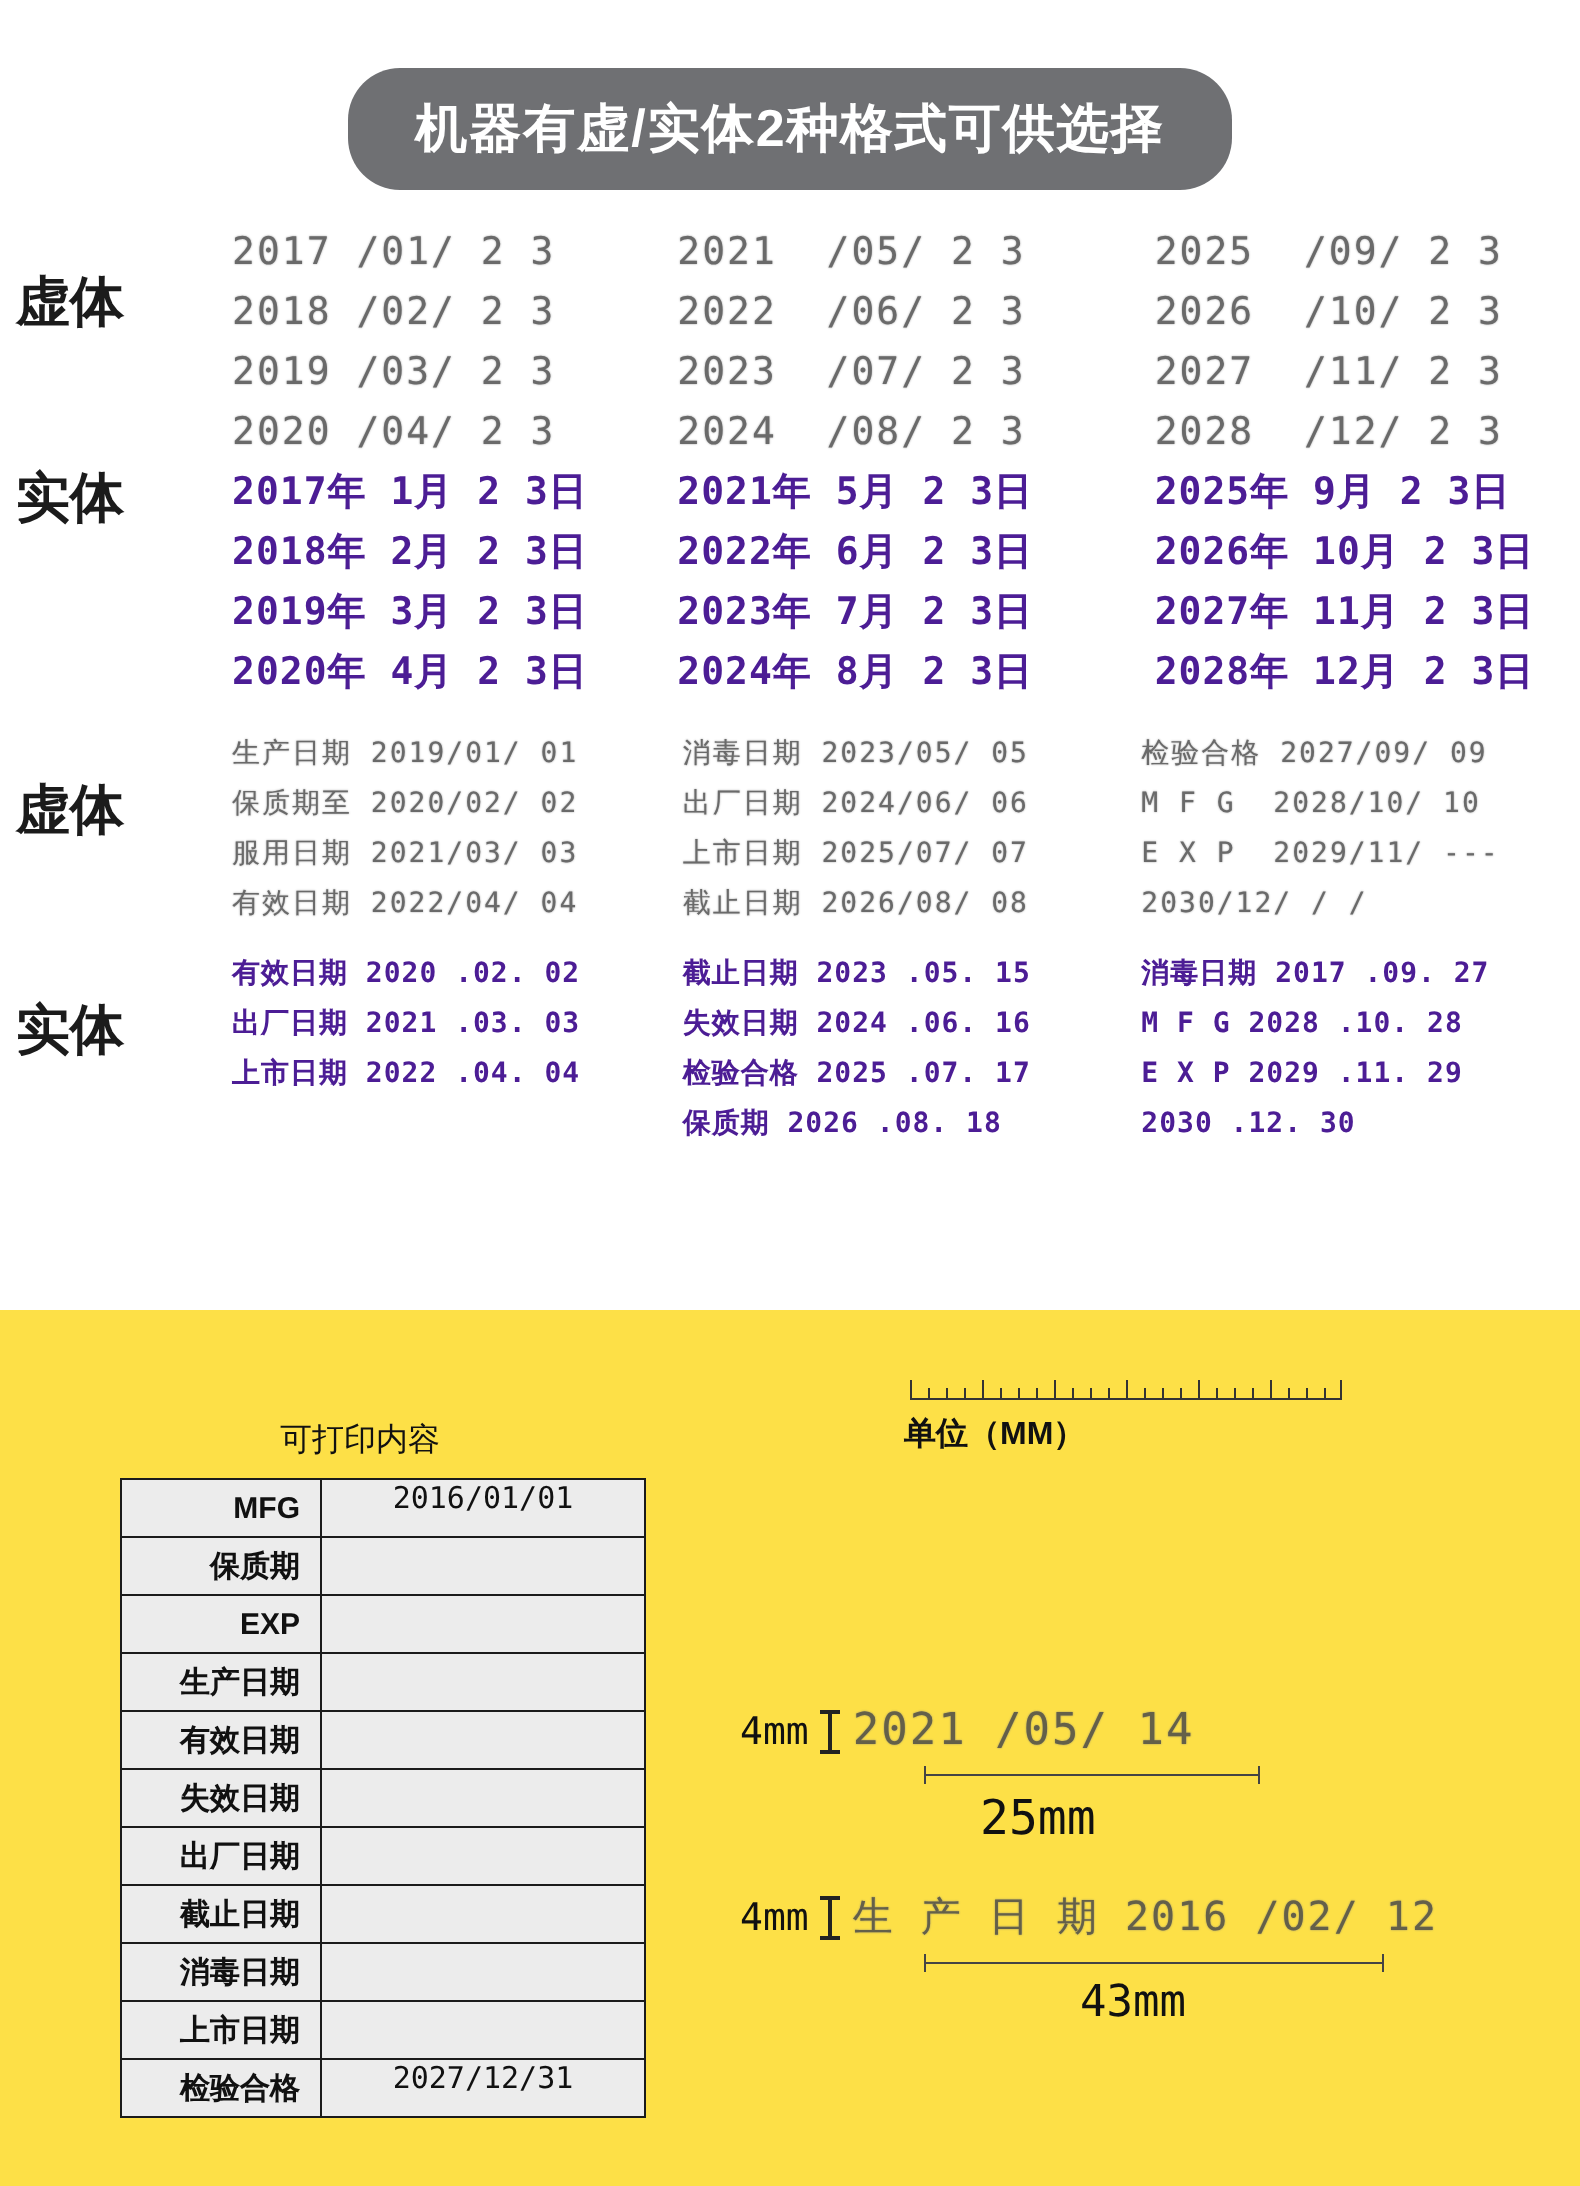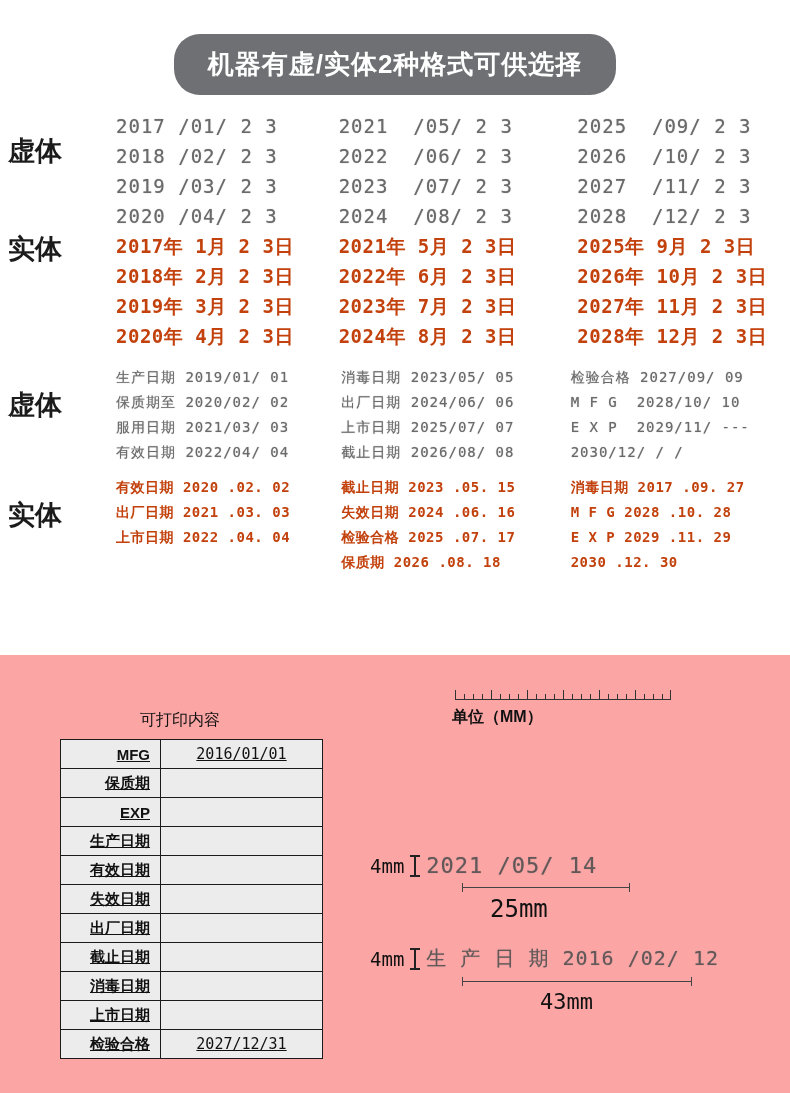--- a/index.html
+++ b/index.html
@@ -47,60 +47,58 @@
   .dotmatrix{
     font-family:"DejaVu Sans Mono","Liberation Mono",monospace;
     color:#4a4a4a;
     letter-spacing:1px;
     text-shadow:0 0 1px rgba(120,120,120,0.9);
     opacity:.82;
   }
   
   .solid{
     font-family:"DejaVu Sans Mono","Liberation Mono",monospace;
-    color:#c2410c;
+    color:#4c1d95;
     font-weight:bold;
     letter-spacing:0.5px;
   }
 
   .big .line{font-size:19px;line-height:30px;}
   .small .line{font-size:14px;line-height:25px;}
 
   .grp1 .col:nth-child(1){padding-left:24px;}
   .grp1 .col:nth-child(2){padding-left:10px;}
   .grp1 .col:nth-child(3){padding-left:26px;}
 
   .grp2 .col:nth-child(1){padding-left:24px;}
   .grp2 .col:nth-child(2){padding-left:6px;}
   .grp2 .col:nth-child(3){padding-left:10px;}
 
   
   .lower{
     position:absolute;left:0;top:655px;width:790px;height:438px;
-    background:#fca5a5;
+    background:#fde047;
   }
   .lower-inner{position:relative;width:790px;height:438px;}
 
   .printable-title{
     position:absolute;left:140px;top:55px;
     font-size:16px;color:#111;font-weight:normal;
   }
   .table{
     position:absolute;left:60px;top:84px;
     width:263px;
     border:1px solid #1b1b1b;
     background:#ececec;
     box-sizing:border-box;
   }
   .table .trow{
     display:flex;
     height:28px;
-    align-items:center;
     border-bottom:1px solid #1b1b1b;
-    text-decoration:underline;
   }
   .table .trow:last-child{border-bottom:none;}
   .tcell-l{
     width:100px;flex:0 0 100px;
     text-align:right;padding-right:10px;
     font-size:15px;font-weight:bold;color:#111;
     border-right:1px solid #1b1b1b;
     height:100%;display:flex;align-items:center;justify-content:flex-end;
     box-sizing:border-box;
   }

